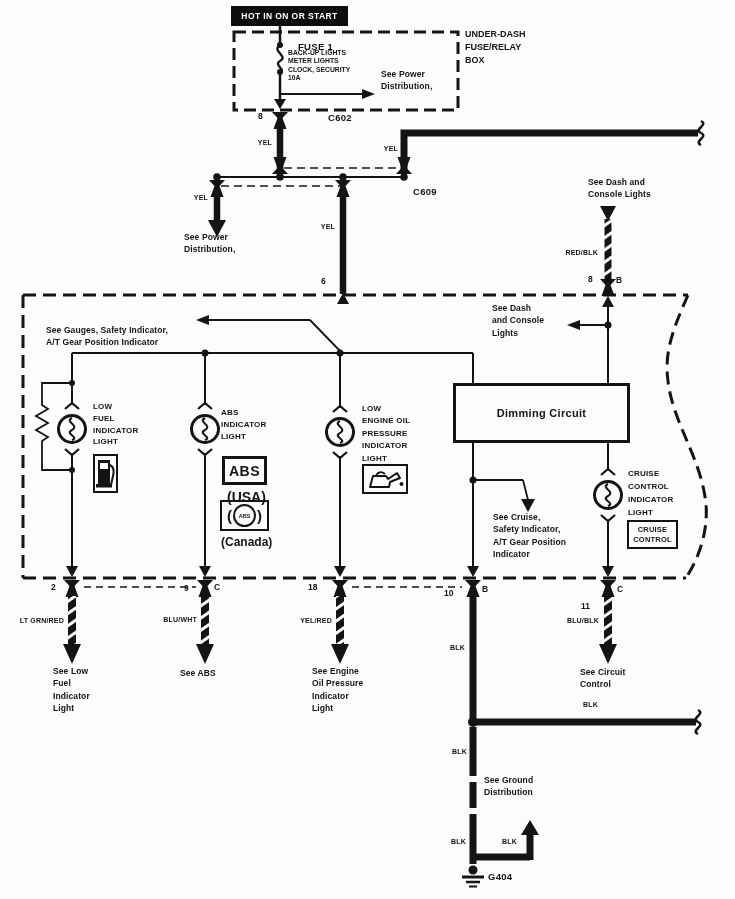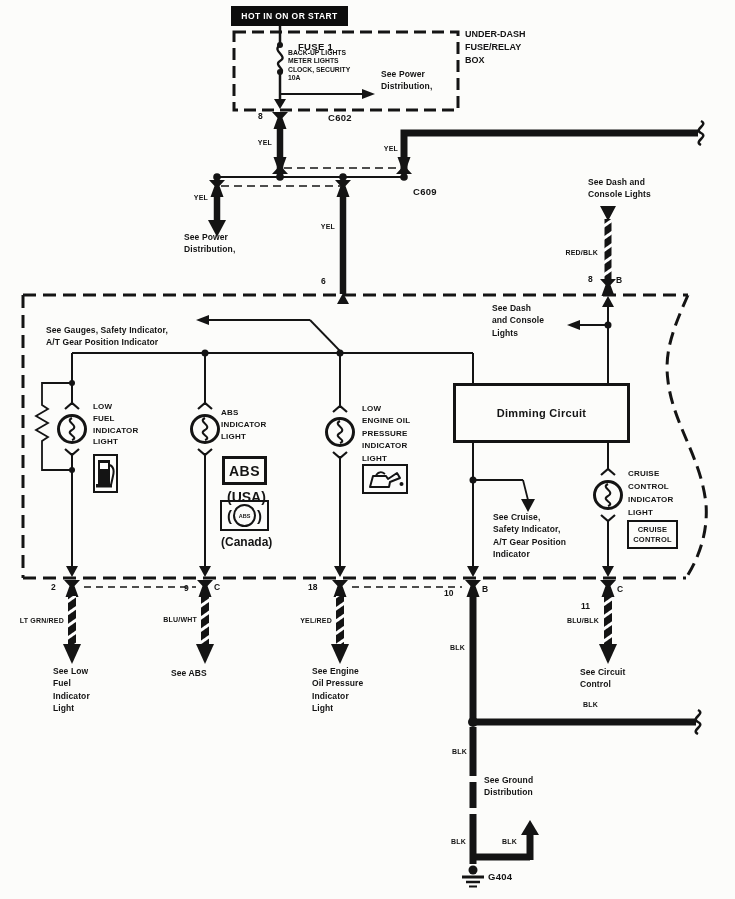--- a/index.html
+++ b/index.html
@@ -334,21 +334,21 @@
 <div class="txt wirelbl" style="left:407px;top:748px;width:60px;">BLK</div>
 <div class="txt wirelbl" style="left:406px;top:838px;width:60px;">BLK</div>
 <div class="txt wirelbl" style="left:502px;top:838px;width:30px;text-align:left;">BLK</div>
 
 <div class="txt note" style="left:53px;top:665px;">
   <span>See Low</span>
       <span>Fuel</span>
   <span>Indicator</span>
       <span>Light</span>
 </div>
-<div class="txt note" style="left:171px;top:667px;">See ABS</div>
+<div class="txt note" style="left:180px;top:667px;">See ABS</div>
 <div class="txt note" style="left:312px;top:665px;">
   <span>See Engine</span>
       <span>Oil Pressure</span>
   <span>Indicator</span>
       <span>Light</span>
 </div>
 <div class="txt note" style="left:580px;top:666px;">
   <span>See Circuit</span>
       <span>Control</span>
 </div>

